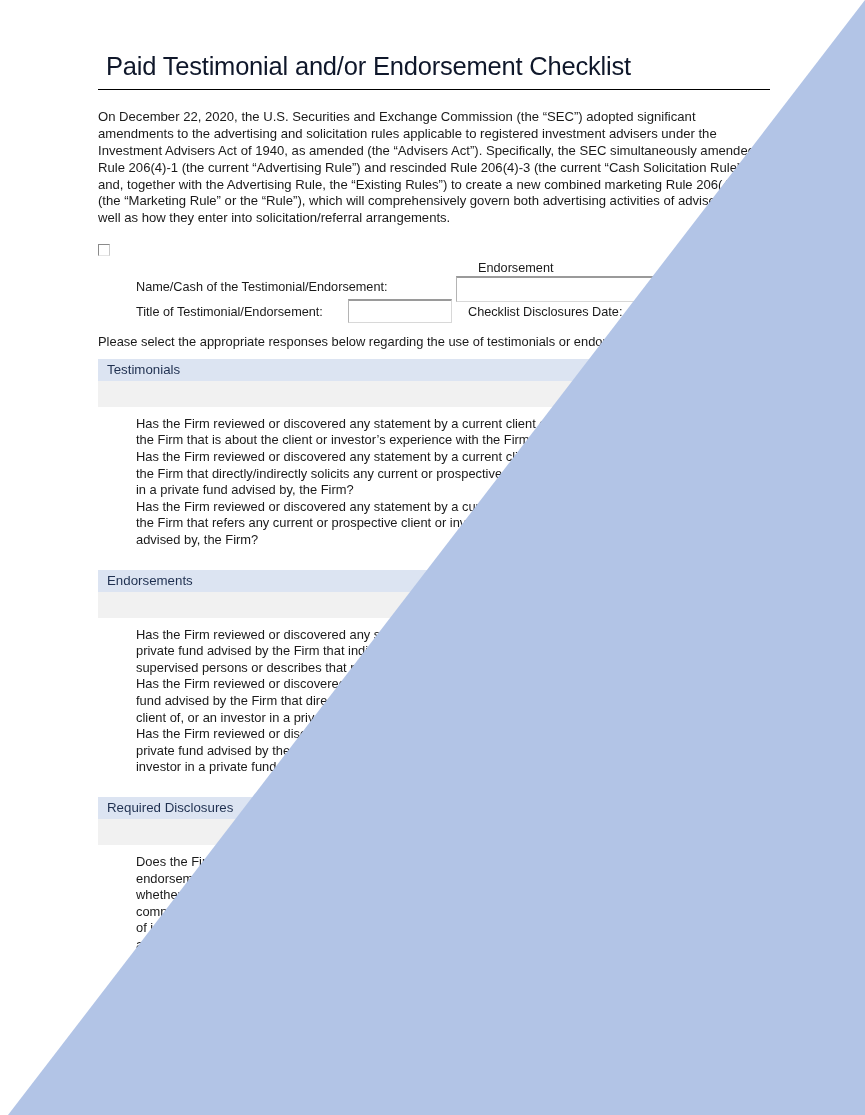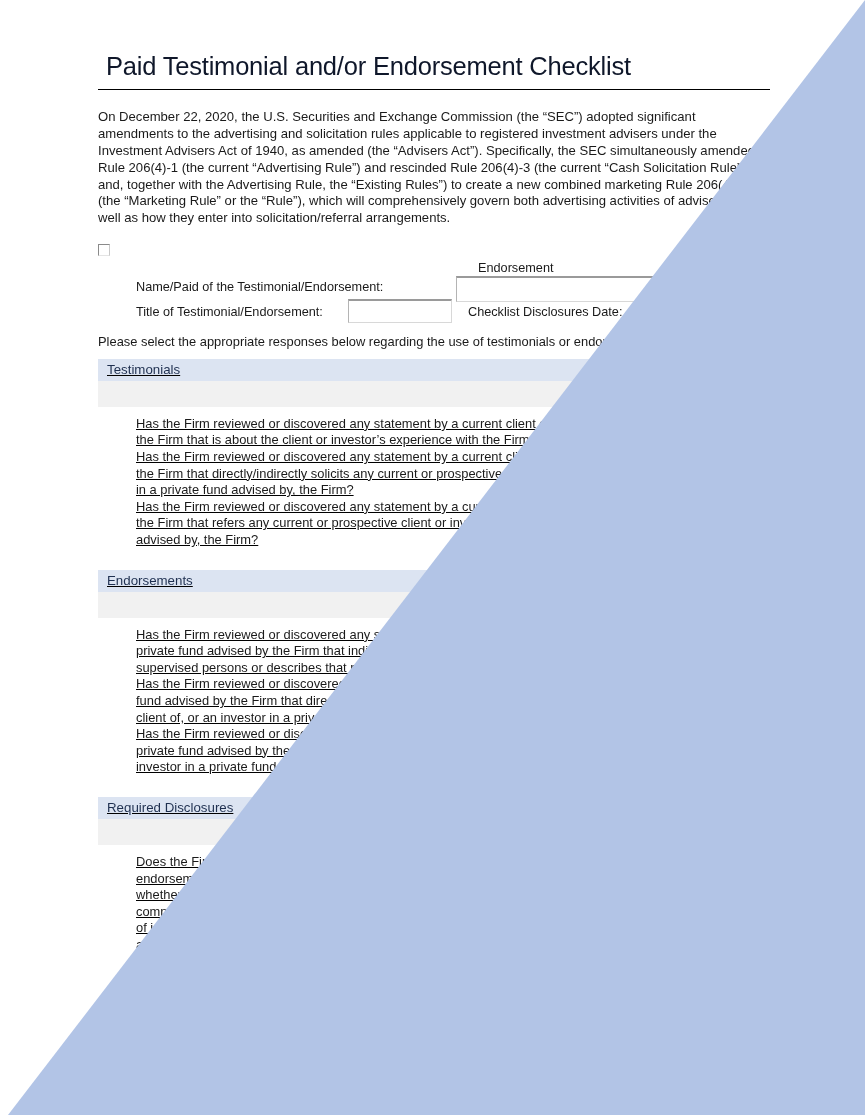--- a/index.html
+++ b/index.html
@@ -110,21 +110,21 @@
   .field-compdate  { left: 560px; top: 55px; width: 120px; height: 24px; }
 
   .select-note {
     margin-top: 4px;
     font-size: 12.9px;
     color: #1a1a1a;
     white-space: nowrap;
   }
 
   
-  .section { margin-top: 10px; width: 672px; text-decoration: underline; }
+  .section { margin-top: 10px; width: 672px; }
   .section-header {
     background: #dce4f2;
     height: 22px;
     line-height: 22px;
     padding-left: 9px;
     font-size: 13.3px;
     color: #1f3050;
     box-sizing: border-box;
   }
   .section-subrow {
@@ -165,21 +165,21 @@
     <p class="intro">On December 22, 2020, the U.S. Securities and Exchange Commission (the “SEC”) adopted significant amendments to the advertising and solicitation rules applicable to registered investment advisers under the Investment Advisers Act of 1940, as amended (the “Advisers Act”). Specifically, the SEC simultaneously amended Rule 206(4)-1 (the current “Advertising Rule”) and rescinded Rule 206(4)-3 (the current “Cash Solicitation Rule” and, together with the Advertising Rule, the “Existing Rules”) to create a new combined marketing Rule 206(4)-1 (the “Marketing Rule” or the “Rule”), which will comprehensively govern both advertising activities of advisers, as well as how they enter into solicitation/referral arrangements.</p>
 
     <div class="form-block">
 
       <div class="cb"></div>
       <div class="cb-label cbl-testimonial">Endorsement</div>
 
       <div class="cb"></div>
       <div class="cb-label cbl-endorsement">Endorsement</div>
 
-      <div class="fl lbl-nametitle">Name/Paid of the Testimonial/Endorsement:</div>
+      <div class="fl lbl-nametitle">Name/Cash of the Testimonial/Endorsement:</div>
       <div class="field field-nametitle"></div>
 
       <div class="fl lbl-date">Title of Testimonial/Endorsement:</div>
       <div class="field field-date"></div>
 
       <div class="fl lbl-compdate">Checklist Disclosures Date:</div>
       <div class="field field-compdate"></div>
     </div>
 
     <div class="select-note">Please select the appropriate responses below regarding the use of testimonials or endorsements.</div>

